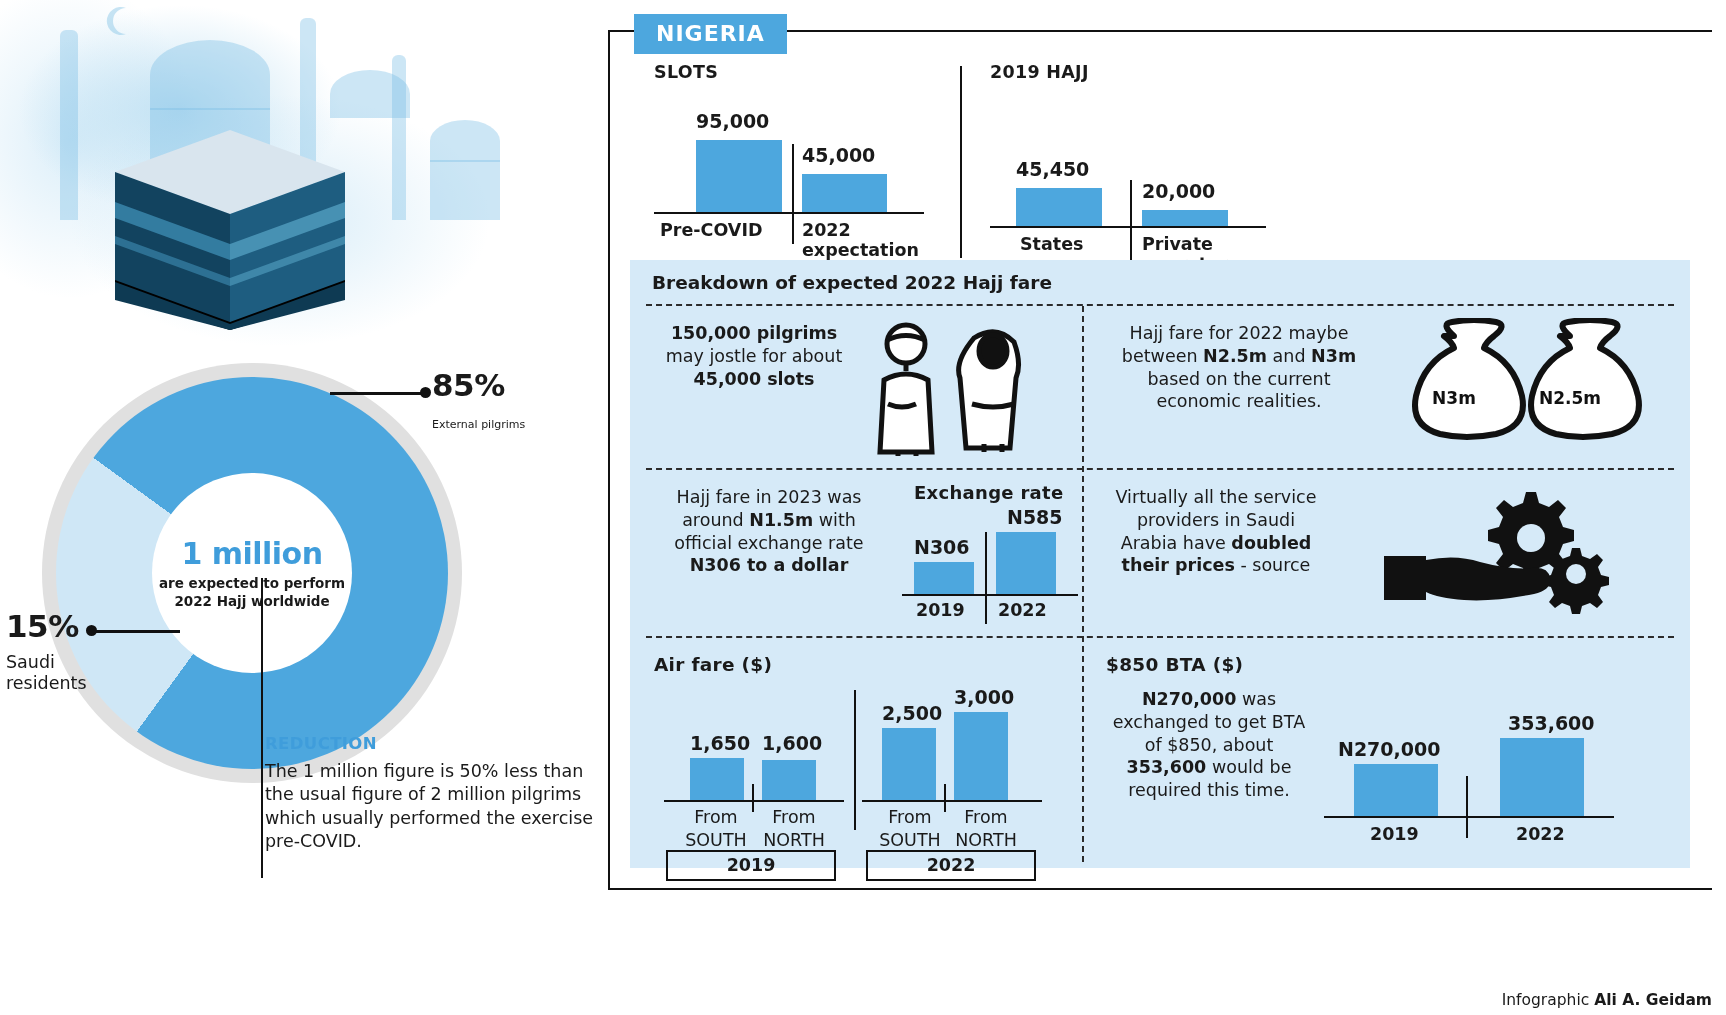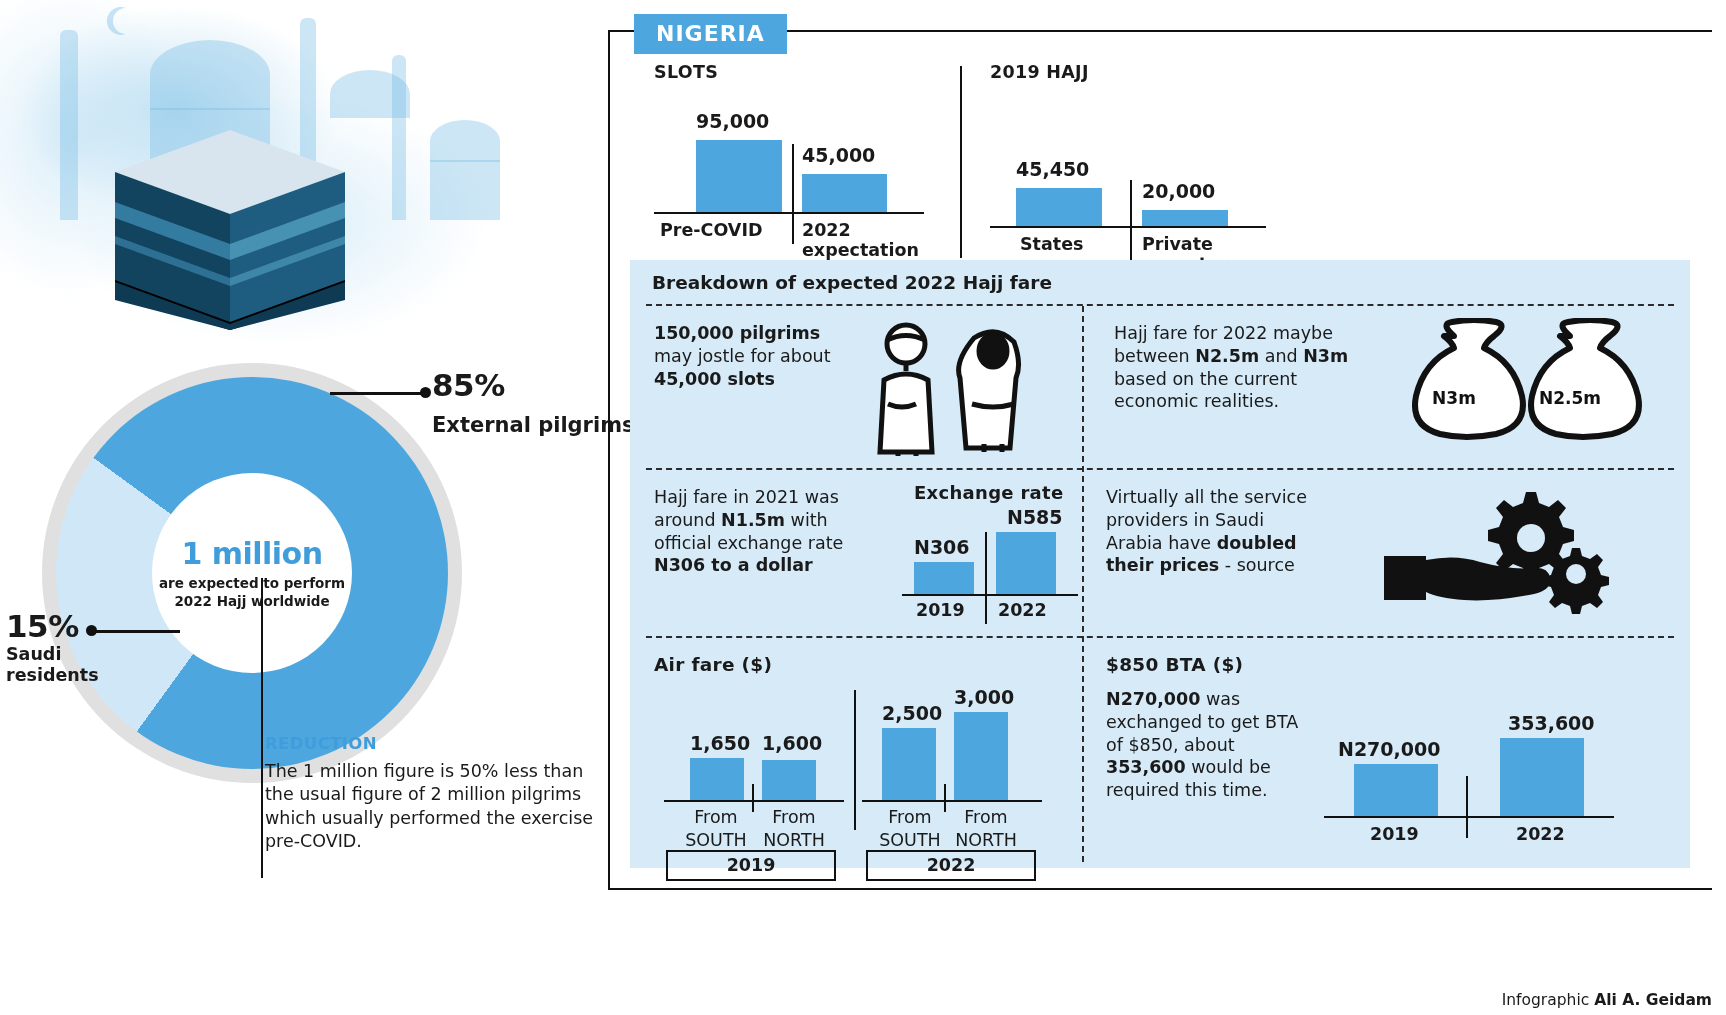--- a/index.html
+++ b/index.html
@@ -48,24 +48,24 @@
     align-items: center; justify-content: center; text-align: center;
   }
   #donut-hole .big { color: #3f9ddb; font-size: 30px; font-weight: 800; letter-spacing: -.5px; }
   #donut-hole .sub { font-size: 13.5px; font-weight: 700; line-height: 1.28; margin-top: 4px; padding: 0 6px; }
 
   .leader { position: absolute; background: #111; }
   .dot { position:absolute; width: 11px; height: 11px; border-radius: 50%; background: #111; }
 
   #lbl-85 { position: absolute; left: 432px; top: 367px; }
   #lbl-85 .pct { font-size: 31px; font-weight: 800; letter-spacing:-.5px;}
-  #lbl-85 .cap { font-size: 21px; font-weight: 700; line-height: 1.18; margin-top: 10px;}
+  #lbl-85 .cap { font-size: 11px; font-weight: 400; line-height: 1.18; margin-top: 16px;}
   #lbl-15 { position: absolute; left: 6px; top: 608px; width: 130px; }
   #lbl-15 .pct { font-size: 31px; font-weight: 800; letter-spacing:-.5px;}
-  #lbl-15 .cap { font-size: 17.5px; font-weight: 700; line-height: 1.18; margin-top: 0;}
+  #lbl-15 .cap { font-size: 17.5px; font-weight: 400; line-height: 1.18; margin-top: 8px;}
 
   #reduction { position: absolute; left: 265px; top: 735px; width: 340px; }
   #reduction .r50 { color: #3f9ddb; font-size: 27px; font-weight: 800; line-height: 1; }
   #reduction .rword { color: #3f9ddb; font-size: 16.5px; font-weight: 800; letter-spacing: .4px; line-height: 1.1; }
   #reduction .rbody { font-size: 17.5px; line-height: 1.33; margin-top: 7px; }
 
   
   #right-panel { position: absolute; left: 608px; top: 14px; width: 1104px; height: 870px; }
   #bracket { position: absolute; left: 0; top: 16px; width: 1104px; height: 860px;
              border-left: 2.5px solid #111; border-top: 2.5px solid #111; border-bottom: 2.5px solid #111; }
@@ -84,21 +84,21 @@
   
   #top-charts { position: absolute; left: 30px; top: 48px; width: 1050px; height: 200px; }
   #topdiv { position:absolute; left: 322px; top: 4px; width: 2px; height: 192px; background:#111; }
 
   
   #breakdown { position: absolute; left: 22px; top: 246px; width: 1060px; height: 608px; background: #d6eaf8; }
   #bd-title { position: absolute; left: 22px; top: 12px; font-size: 18.5px; font-weight: 800; }
   .dashrow { position: absolute; left: 16px; width: 1028px; height: 0; border-top: 2px dashed #2b2b2b; }
   .dashcol { position: absolute; width: 0; border-left: 2px dashed #2b2b2b; }
 
-  .cell-text { font-size: 17.5px; line-height: 1.3; }
+  .cell-text { font-size: 17.5px; line-height: 1.3; text-align: center; }
   .cell-text b { font-weight: 800; }
 
   svg { display: block; }
   .tbl-label { border: 2px solid #111; font-size: 17.5px; font-weight: 800; text-align: center; padding: 3px 0 4px 0; }
 
   #credit { position: absolute; right: 14px; bottom: 6px; font-size: 15.5px; }
   #credit b { font-weight: 800; }
 </style>
 </head>
 <body>
@@ -234,21 +234,21 @@
           <path d="M70 18 q-14 -12 -2 -14 q22 -4 44 0 q12 3 -2 14 q-8 6 -10 12 q30 14 38 48 q6 30 -26 38 q-30 6 -56 0 q-30 -8 -24 -38 q8 -34 38 -48 q-2 -6 -10 -12z"></path>
           <path d="M186 18 q-14 -12 -2 -14 q22 -4 44 0 q12 3 -2 14 q-8 6 -10 12 q30 14 38 48 q6 30 -26 38 q-30 6 -56 0 q-30 -8 -24 -38 q8 -34 38 -48 q-2 -6 -10 -12z"></path>
         </g>
         <text x="70" y="86" font-family="DejaVu Sans" font-size="17" font-weight="bold" fill="#111" text-anchor="middle">N3m</text>
         <text x="186" y="86" font-family="DejaVu Sans" font-size="17" font-weight="bold" fill="#111" text-anchor="middle">N2.5m</text>
       </svg>
     </div>
 
     <div style="position:absolute;left:24px;top:226px;width:230px;">
       <div class="cell-text">
-        <span>Hajj fare in 2021 was around </span><b>N1.5m</b><span> with official exchange rate </span><b>N306 to a dollar</b>
+        <span>Hajj fare in 2023 was around </span><b>N1.5m</b><span> with official exchange rate </span><b>N306 to a dollar</b>
       </div>
     </div>
 
     <div style="position:absolute;left:272px;top:222px;width:180px;height:146px;">
       <div class="sec-title" style="position:absolute;left:12px;top:0;font-size:18px;">Exchange rate</div>
       <div class="barval" style="position:absolute;left:94px;top:24px;margin-left:11px;">N585</div>
       <div class="bar" style="position:absolute;left:94px;top:50px;width:60px;height:62px;"></div>
       <div class="barval" style="position:absolute;left:12px;top:54px;">N306</div>
       <div class="bar" style="position:absolute;left:12px;top:80px;width:60px;height:32px;"></div>
       <div class="axis" style="position:absolute;left:0;top:112px;width:176px;"></div>

